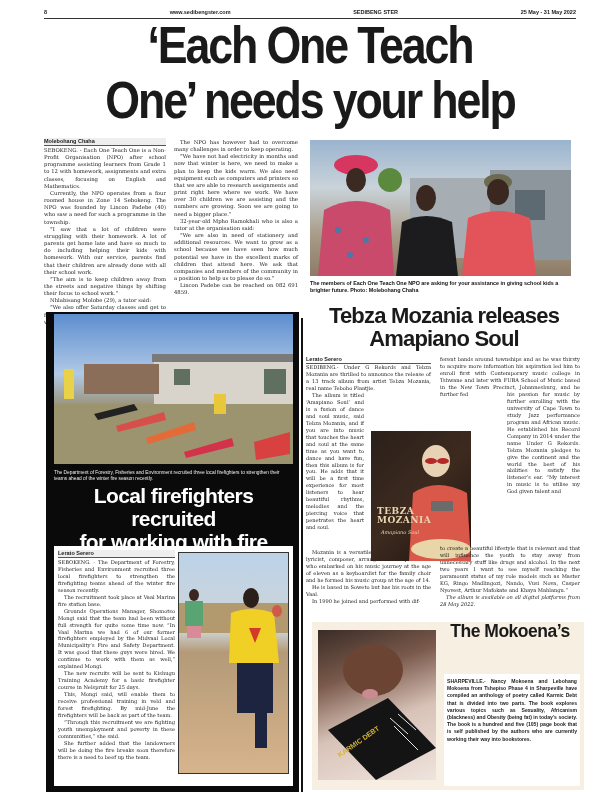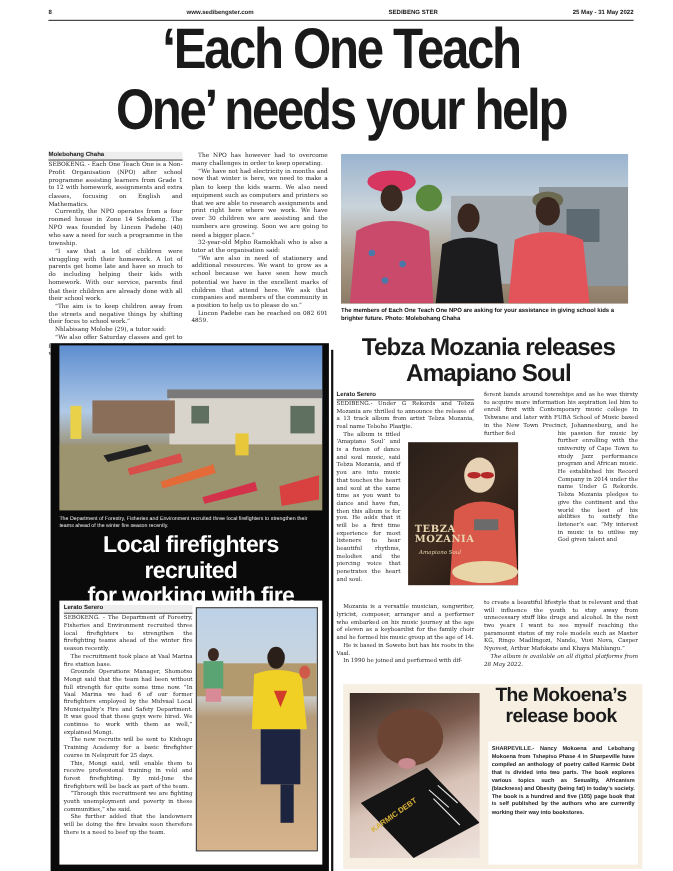--- a/index.html
+++ b/index.html
@@ -144,21 +144,21 @@
 </div>
 <div class="abs col" style="top:392px;left:306px;width:58px;font-size:5.1px;line-height:6.95px;">
   <p>The album is titled ‘Amapiano Soul’ and is a fusion of dance and soul music, said Tebza Mozania, and if you are into music that touches the heart and soul at the same time as you want to dance and have fun, then this album is for you. He adds that it will be a first time experience for most listeners to hear beautiful rhythms, melodies and the piercing voice that penetrates the heart and soul.</p>
 </div>
 <div class="abs col" style="top:549px;left:306px;width:125px;font-size:5.1px;line-height:6.95px;">
   <p>Mozania is a versatile musician, songwriter, lyricist, composer, arranger and a performer who embarked on his music journey at the age of eleven as a keyboardist for the family choir and he formed his music group at the age of 14.</p>
   <p>He is based in Soweto but has his roots in the Vaal.</p>
   <p>In 1990 he joined and performed with dif-</p>
 </div>
 
-<div class="abs photo" style="top:402px;left:371px;width:100px;height:130px;background:linear-gradient(135deg,#2a201a 0%,#3d2a1f 50%,#1a120d 100%);">
+<div class="abs photo" style="top:431px;left:371px;width:100px;height:130px;background:linear-gradient(135deg,#2a201a 0%,#3d2a1f 50%,#1a120d 100%);">
   <svg width="100" height="130" viewBox="0 0 100 130">
     <ellipse cx="65" cy="30" rx="14" ry="16" fill="#e7d2b6"></ellipse>
     <ellipse cx="60" cy="30" rx="6" ry="3" fill="#b52828"></ellipse>
     <ellipse cx="72" cy="30" rx="6" ry="3" fill="#b52828"></ellipse>
     <path d="M38 130 L42 62 Q66 46 96 62 L100 130 Z" fill="#d9584a"></path>
     <rect x="60" y="70" width="22" height="10" fill="#6b6b6b"></rect>
     <ellipse cx="70" cy="118" rx="30" ry="10" fill="#e8d6a8"></ellipse>
   </svg>
   <div class="abs" style="top:76px;left:6px;font-family:'DejaVu Serif',serif;font-weight:bold;color:#e8d6b0;font-size:9px;line-height:9px;letter-spacing:0.5px">TEBZA MOZANIA</div>
   <div class="abs" style="top:98px;left:10px;font-family:'DejaVu Serif',serif;font-style:italic;color:#e8d6b0;font-size:5px">Amapiano Soul</div>
@@ -180,16 +180,15 @@
   <svg width="118" height="150" viewBox="0 0 118 150">
     <ellipse cx="55" cy="40" rx="30" ry="26" fill="#6c4434"></ellipse>
     <ellipse cx="52" cy="64" rx="8" ry="5" fill="#c98a90"></ellipse>
     <path d="M10 100 L70 68 L118 118 L58 150 Z" fill="#141414"></path>
     <path d="M72 88 L90 104 M80 84 L98 100 M76 96 L100 120" stroke="#e8e8e8" stroke-width="1"></path>
   </svg>
   <div class="abs" style="top:108px;left:16px;transform:rotate(-35deg);color:#d8b23a;font-family:'Liberation Sans',sans-serif;font-weight:bold;font-size:7px">KARMIC DEBT</div>
 </div>
 <div class="abs book-head" style="top:622px;left:440px;width:140px;">
   <div>The Mokoena’s</div>
-  <div>release book</div>
 </div>
 <div class="abs" style="top:674px;left:444px;width:136px;height:112px;background:#fff"></div>
 <div class="abs book-text" style="top:678px;left:447px;width:130px;">SHARPEVILLE.- Nancy Mokoena and Lebohang Mokoena from Tshepiso Phase 4 in Sharpeville have compiled an anthology of poetry called Karmic Debt that is divided into two parts. The book explores various topics such as Sexuality, Africanism (blackness) and Obesity (being fat) in today’s society. The book is a hundred and five (105) page book that is self published by the authors who are currently working their way into bookstores.</div>
 
 </body></html>

